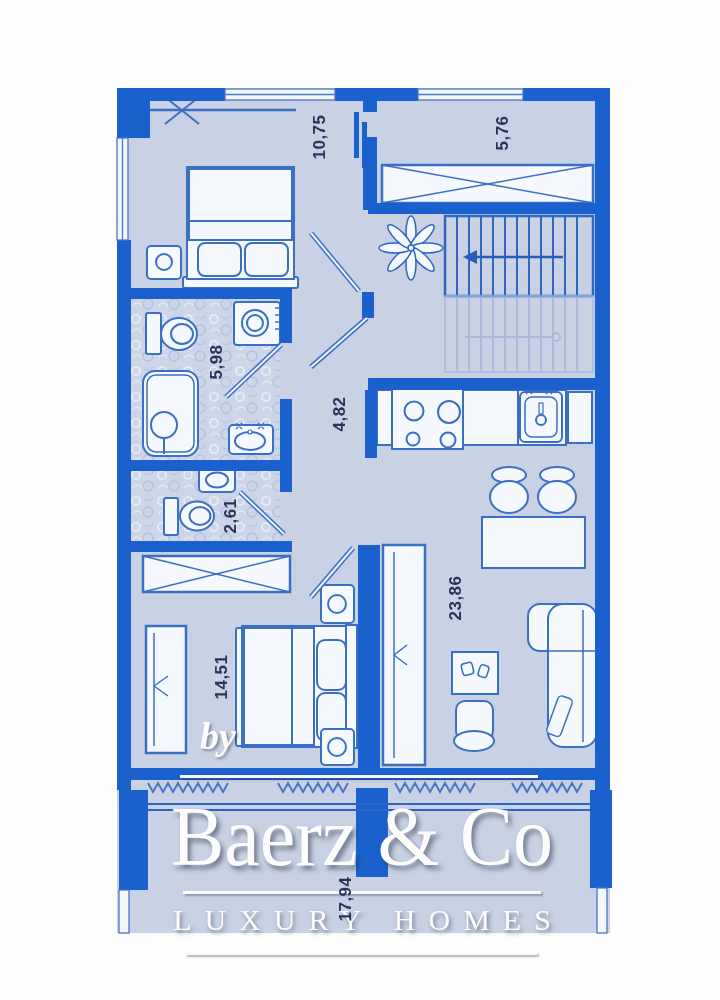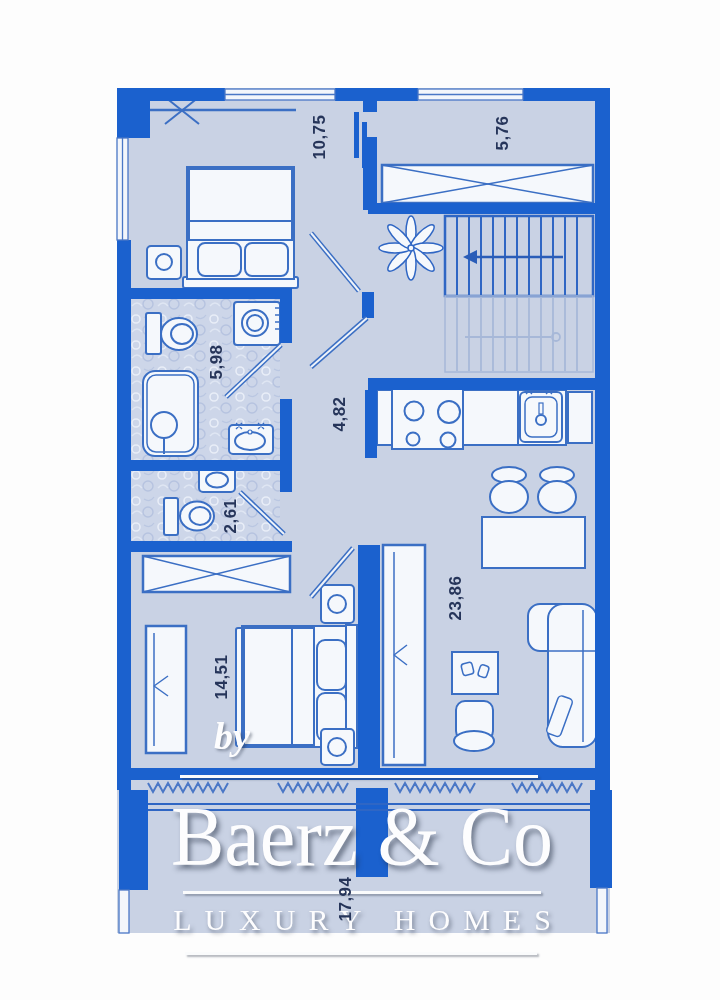--- a/index.html
+++ b/index.html
@@ -5,21 +5,21 @@
   html,body{margin:0;padding:0;background:#ffffff;}
   .canvas{position:relative;width:720px;height:1000px;background:#fdfdfd;overflow:hidden;
           font-family:"Liberation Sans",sans-serif;}
   .plan-svg{position:absolute;left:0;top:0;z-index:1;}
   .rlabel{position:absolute;width:64px;height:22px;margin-left:-32px;margin-top:-11px;
           display:flex;align-items:center;justify-content:center;
           transform:rotate(-90deg);
           font:700 17px "Liberation Sans",sans-serif;color:#26355a;letter-spacing:.5px;
           z-index:3;white-space:nowrap;}
   .wm{position:absolute;z-index:2;color:#fdfdfe;}
-  .wm-by{left:214px;top:714px;font:italic 700 38px "Liberation Serif",serif;
+  .wm-by{left:200px;top:714px;font:italic 700 38px "Liberation Serif",serif;
          text-shadow:2px 2px 3px rgba(40,50,70,.45);}
   .wm-line{position:absolute;z-index:2;height:3px;background:#fafbfc;
            box-shadow:2px 2px 2px rgba(40,50,70,.35);}
   .wm-line1{left:180px;top:775px;width:358px;}
   .wm-line2{left:183px;top:891px;width:358px;}
   .wm-line3{left:185px;top:952px;width:352px;}
   .wm-brand{left:152px;top:791px;width:420px;text-align:center;
             font:400 80px "Liberation Serif",serif;transform:scaleY(1.06);
             text-shadow:3px 4px 5px rgba(35,45,65,.55);}
   .wm-tagline{left:152px;top:903px;width:420px;text-align:center;text-indent:13px;

